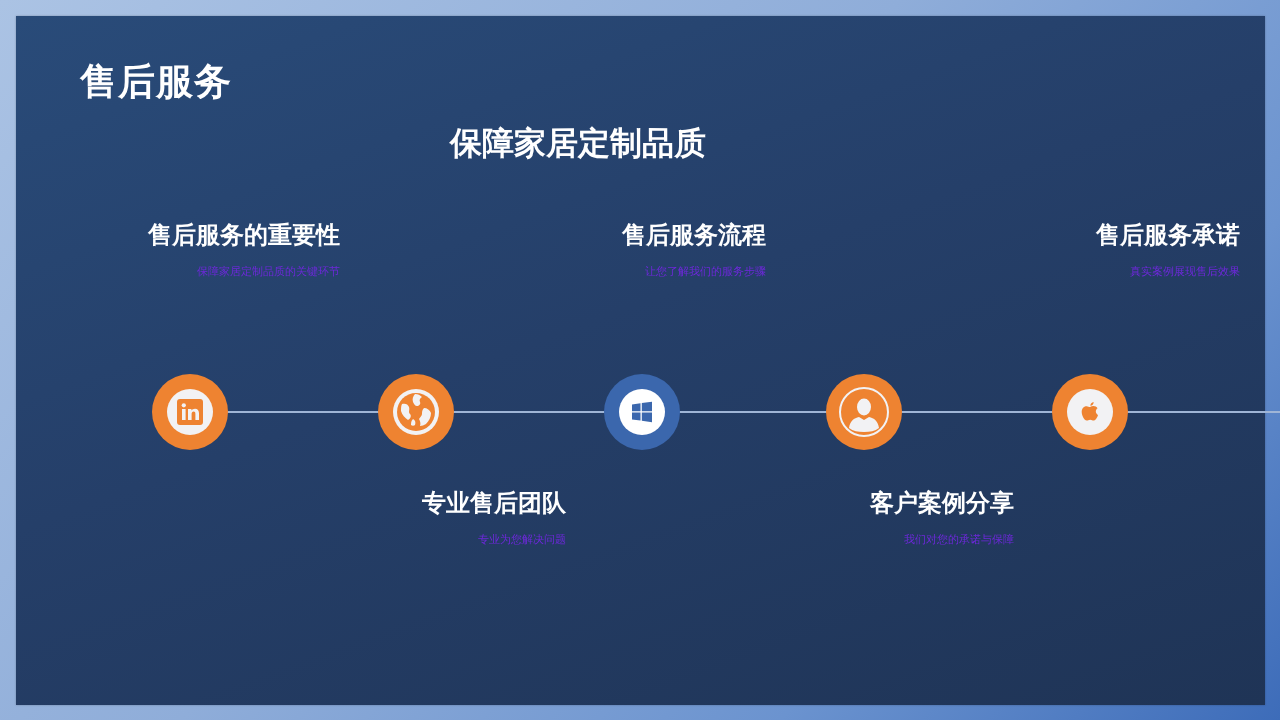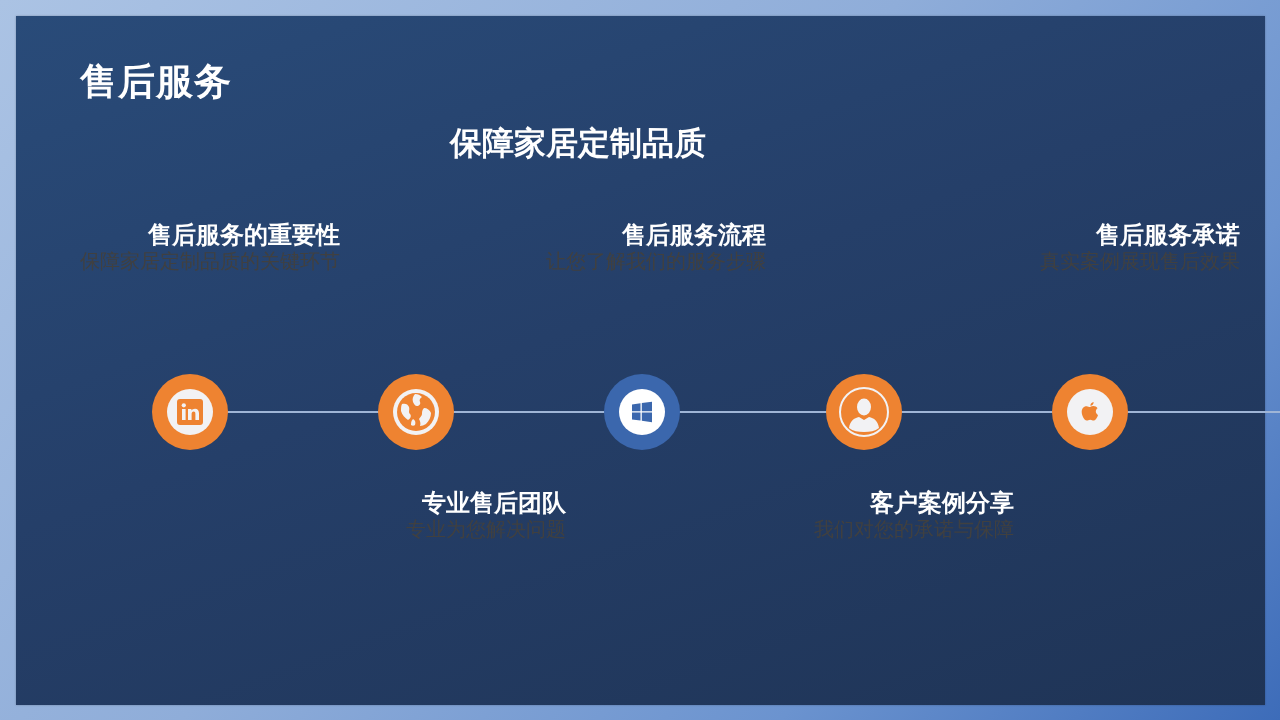--- a/index.html
+++ b/index.html
@@ -33,21 +33,21 @@
     }
     .node-inner {
       width:46px; height:46px; border-radius:50%; background:#f2f2f4;
       display:flex; align-items:center; justify-content:center;
     }
     .node svg { display:block; }
     .step {
       position:absolute; width:300px; margin-left:-150px; text-align:right; color:#ffffff;
     }
     .step .t { font-size:24px; font-weight:bold; line-height:32px; }
-    .step .d { font-size:20px; line-height:20px; color:#404040; }
+    .step .d { font-size:11px; line-height:20px; margin-top:10px; color:#6d28d9; }
   </style>
 </head>
 <body>
 
 <div class="panel"></div>
 
 <div class="page-title">售后服务</div>
 <div class="subtitle">保障家居定制品质</div>
 
 <div class="timeline-line"></div>

